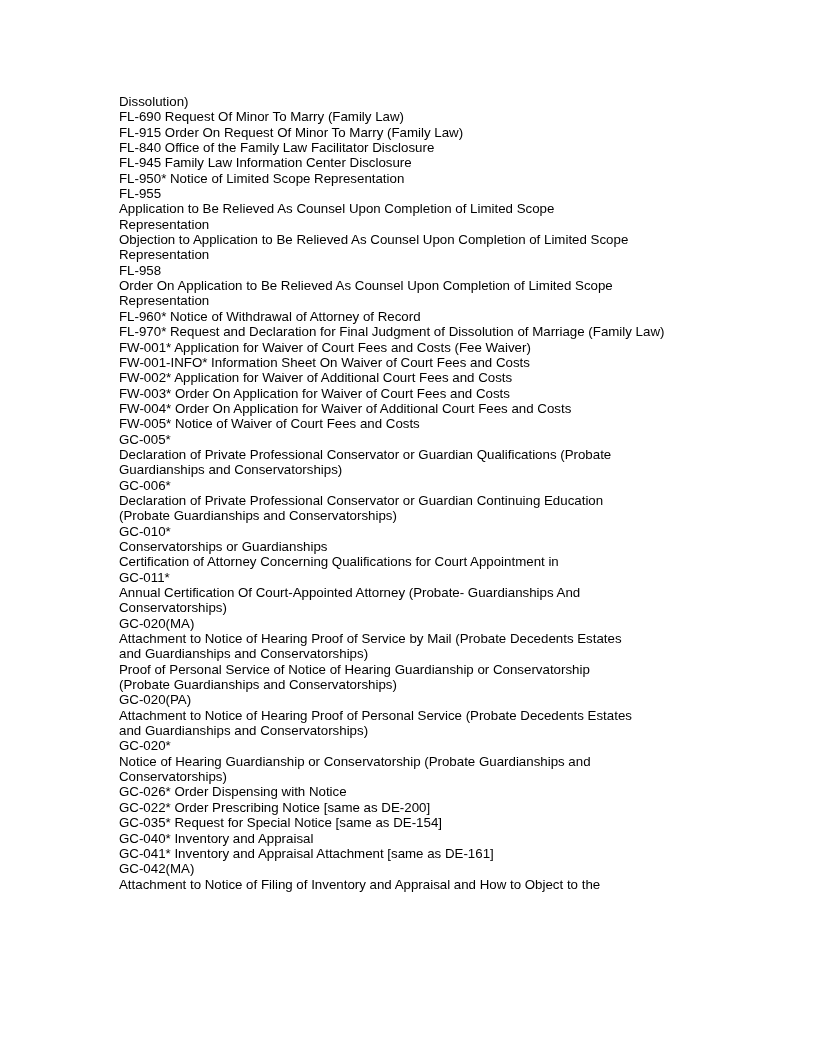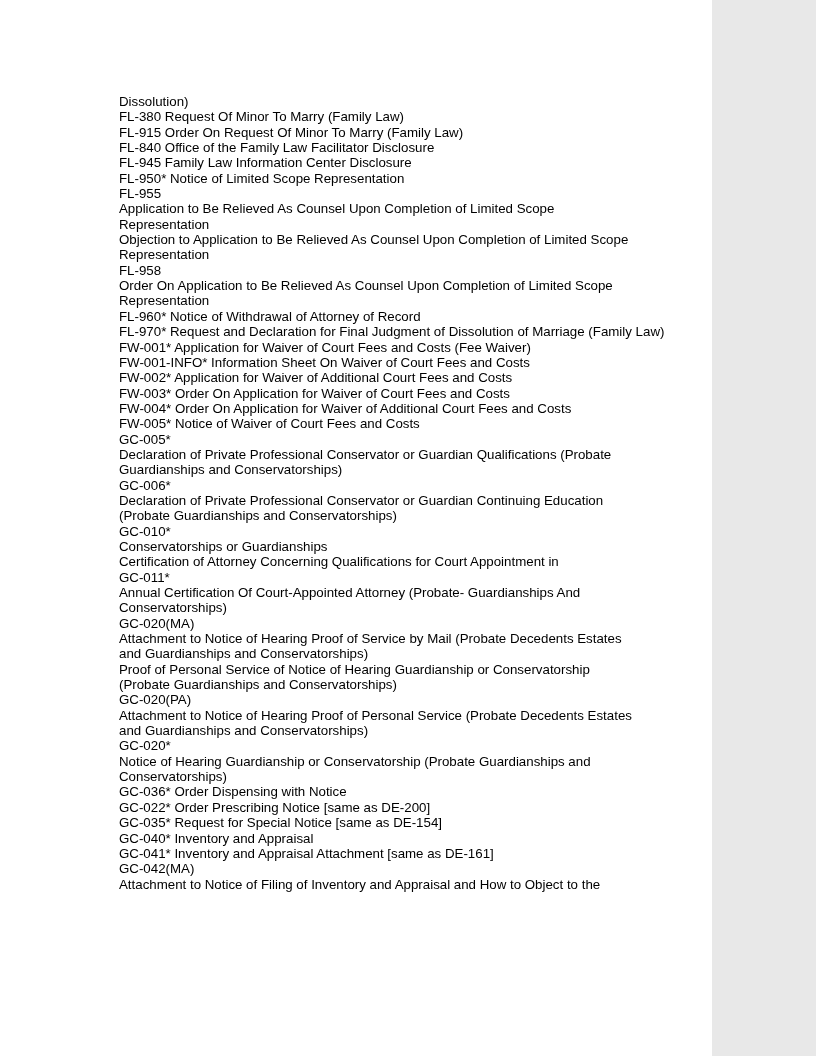--- a/index.html
+++ b/index.html
@@ -6,25 +6,24 @@
     margin: 0;
     padding: 0;
   }
   body {
     width: 816px;
     height: 1056px;
     background: #e8e8e8;
   }
   .page {
     position: relative;
-    width: 664px;
+    width: 816px;
     height: 1056px;
     background: #ffffff;
     overflow: hidden;
-    padding-left: 48px;
   }
   .textblock {
     position: absolute;
     left: 119px;
     top: 94px;
     width: 660px;
     font-family: "Liberation Sans", sans-serif;
     font-size: 13.3px;
     line-height: 15.35px;
     color: #000000;
@@ -33,21 +32,21 @@
   .line {
     white-space: pre;
   }
 </style>
 </head>
 <body>
 
 <div class="page" style="background: rgb(255, 255, 255);">
   <div class="textblock" id="textblock" style="color: rgb(0, 0, 0);">
       <div class="line">Dissolution)</div>
-      <div class="line">FL-380 Request Of Minor To Marry (Family Law)</div>
+      <div class="line">FL-690 Request Of Minor To Marry (Family Law)</div>
       <div class="line">FL-915 Order On Request Of Minor To Marry (Family Law)</div>
       <div class="line">FL-840 Office of the Family Law Facilitator Disclosure</div>
       <div class="line">FL-945 Family Law Information Center Disclosure</div>
       <div class="line">FL-950* Notice of Limited Scope Representation</div>
       <div class="line">FL-955</div>
       <div class="line">Application to Be Relieved As Counsel Upon Completion of Limited Scope</div>
       <div class="line">Representation</div>
       <div class="line">Objection to Application to Be Relieved As Counsel Upon Completion of Limited Scope</div>
       <div class="line">Representation</div>
       <div class="line">FL-958</div>
@@ -77,21 +76,21 @@
       <div class="line">Attachment to Notice of Hearing Proof of Service by Mail (Probate Decedents Estates</div>
       <div class="line">and Guardianships and Conservatorships)</div>
       <div class="line">Proof of Personal Service of Notice of Hearing Guardianship or Conservatorship</div>
       <div class="line">(Probate Guardianships and Conservatorships)</div>
       <div class="line">GC-020(PA)</div>
       <div class="line">Attachment to Notice of Hearing Proof of Personal Service (Probate Decedents Estates</div>
       <div class="line">and Guardianships and Conservatorships)</div>
       <div class="line">GC-020*</div>
       <div class="line">Notice of Hearing Guardianship or Conservatorship (Probate Guardianships and</div>
       <div class="line">Conservatorships)</div>
-      <div class="line">GC-036* Order Dispensing with Notice</div>
+      <div class="line">GC-026* Order Dispensing with Notice</div>
       <div class="line">GC-022* Order Prescribing Notice [same as DE-200]</div>
       <div class="line">GC-035* Request for Special Notice [same as DE-154]</div>
       <div class="line">GC-040* Inventory and Appraisal</div>
       <div class="line">GC-041* Inventory and Appraisal Attachment [same as DE-161]</div>
       <div class="line">GC-042(MA)</div>
       <div class="line">Attachment to Notice of Filing of Inventory and Appraisal and How to Object to the</div>
     </div>
 </div>
 
 </body></html>

